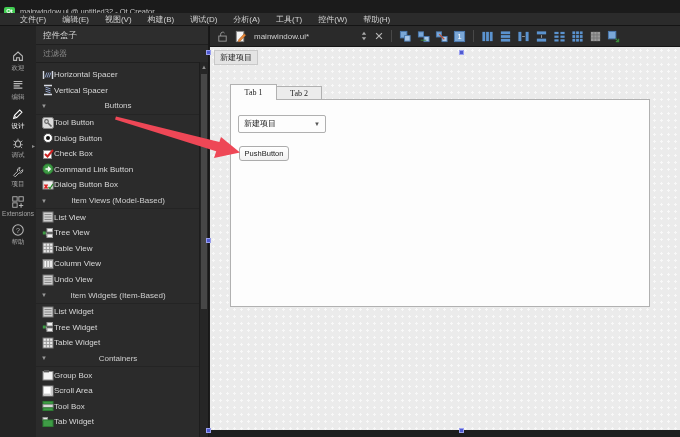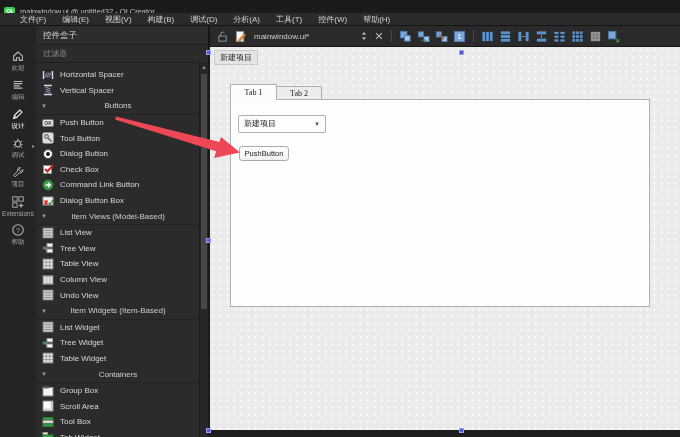--- a/index.html
+++ b/index.html
@@ -24,21 +24,21 @@
   .mode-item.active .mlabel{color:#ffffff;}
   .mode-arrow{position:absolute;right:1px;top:9px;color:#8a8a8a;font-size:6px;}
   
   #widget-panel{position:absolute;left:36px;top:26px;width:173px;height:411px;background:#2b2b2b;
                 border-right:1px solid #181818;box-sizing:border-box;}
   .wb-title{height:18px;line-height:18px;padding-left:7px;font-size:8.5px;color:#d8d8d8;
             background:#2d2d2d;border-bottom:1px solid #1f1f1f;}
   .wb-filter{height:17px;line-height:17px;padding-left:7px;font-size:8px;color:#8f8f8f;
              background:#2b2b2b;border-bottom:1px solid #1f1f1f;}
   #widget-list{position:absolute;left:0;top:36px;right:8px;bottom:0;padding-top:5px;overflow:hidden;}
-  .wb-row{height:15.6px;display:flex;align-items:center;padding-left:6px;gap:6px;}
+  .wb-row{height:15.6px;display:flex;align-items:center;padding-left:6px;}
   .wb-icon{width:12px;height:12px;flex:none;display:flex;}
   .wb-label{font-size:8px;color:#d8d8d8;white-space:nowrap;}
   .wb-header{height:15.6px;position:relative;display:flex;align-items:center;justify-content:center;
              font-size:8px;color:#cfcfcf;border-bottom:1px solid #242424;}
   .wb-header .tri{position:absolute;left:5px;font-size:6px;color:#999;}
   #wb-scrollbar{position:absolute;right:0;top:36px;width:8px;bottom:0;background:#262626;border-left:1px solid #1d1d1d;}
   .sb-up{height:10px;color:#8f8f8f;font-size:6px;text-align:center;line-height:11px;}
   .sb-thumb{position:absolute;left:1px;right:1px;top:12px;height:235px;background:#474747;}
   
   #design-toolbar{position:absolute;left:209px;top:26px;width:471px;height:21px;background:#2a2a2a;
@@ -186,29 +186,20 @@
           </span>
           <span class="wb-label">Vertical Spacer</span>
         </div>
         <div class="wb-header">
           <span class="tri">▼</span>
           <span>Buttons</span>
         </div>
         <div class="wb-row">
           <span class="wb-icon">
             <svg viewBox="0 0 12 12" width="12" height="12">
-              <rect x="0.5" y="2.5" width="11" height="7" rx="1.5" fill="#e8e8e8" stroke="#777"></rect>
-              <text x="6" y="8.2" font-size="5" font-weight="bold" fill="#333" text-anchor="middle" font-family="Liberation Sans">OK</text>
-            </svg>
-          </span>
-          <span class="wb-label">Push Button</span>
-        </div>
-        <div class="wb-row">
-          <span class="wb-icon">
-            <svg viewBox="0 0 12 12" width="12" height="12">
               <rect x="0.5" y="0.5" width="11" height="11" rx="2" fill="#dcdcdc" stroke="#888"></rect>
               <circle cx="4.5" cy="4.5" r="1.8" fill="none" stroke="#666" stroke-width="1.2"></circle>
               <path d="M6 6l3.5 3.5" stroke="#666" stroke-width="1.6"></path>
             </svg>
           </span>
           <span class="wb-label">Tool Button</span>
         </div>
         <div class="wb-row">
           <span class="wb-icon">
             <svg viewBox="0 0 12 12" width="12" height="12">

